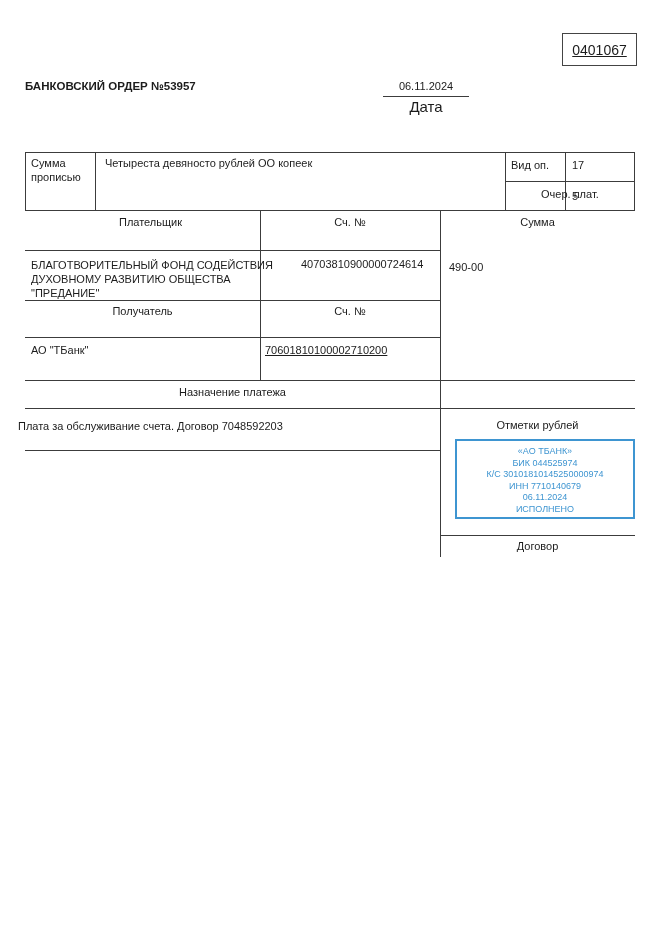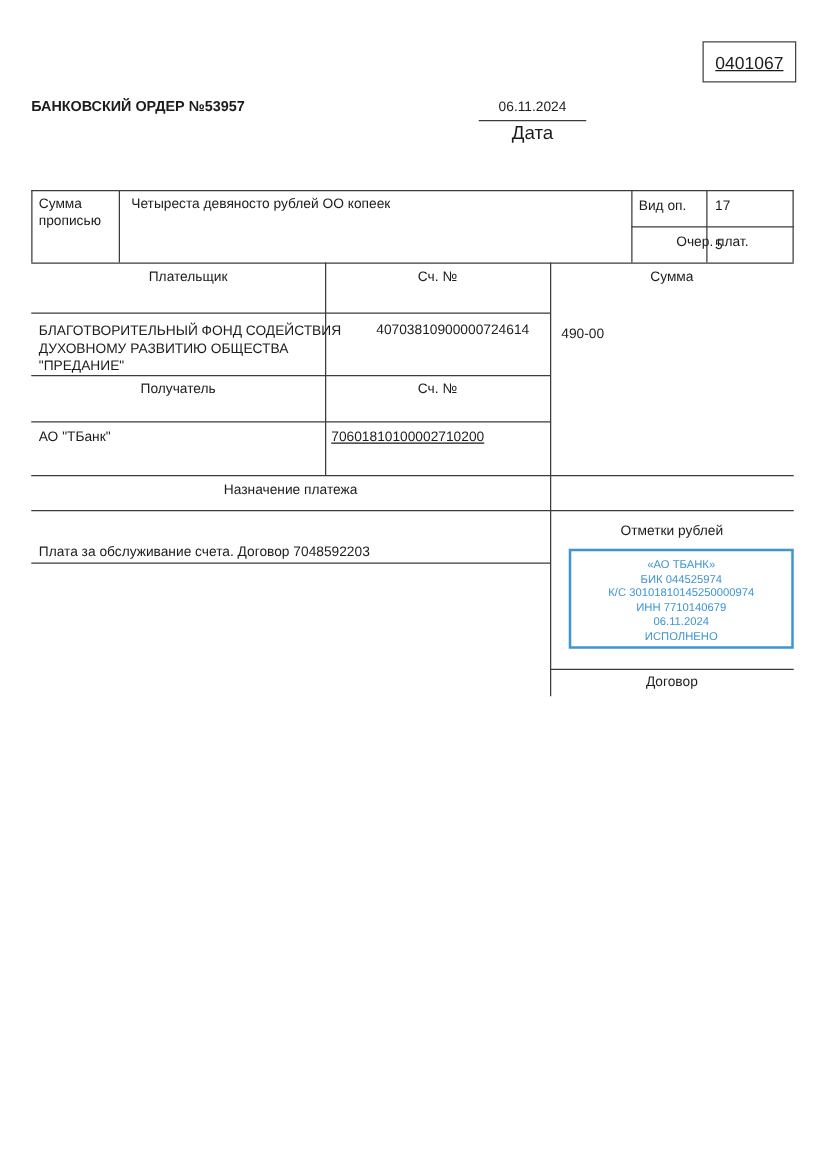--- a/index.html
+++ b/index.html
@@ -87,21 +87,21 @@
   <div class="txt" style="left:265px; top:258px;padding-left:36px;">40703810900000724614</div>
   <div class="txt" style="left:449px; top:261px;">490-00</div>
 
   <div class="txt center" style="left:25px; top:305px; width:235px;">Получатель</div>
   <div class="txt center" style="left:260px; top:305px; width:180px;">Сч. №</div>
 
   <div class="txt" style="left:31px; top:344px;">АО "ТБанк"</div>
   <div class="txt" style="left:265px; top:344px;text-decoration:underline;">70601810100002710200</div>
 
   <div class="txt center" style="left:25px; top:386px; width:415px;">Назначение платежа</div>
-  <div class="txt" style="left:31px; top:420px;margin-top:16px;">Плата за обслуживание счета. Договор 7048592203</div>
+  <div class="txt" style="left:18px; top:420px;">Плата за обслуживание счета. Договор 7048592203</div>
 
   <div class="txt center" style="left:440px; top:419px; width:195px;">Отметки рублей</div>
 
   <div class="stamp" style="color: rgb(62, 149, 209); border-color: rgb(62, 149, 209);">
     <div>«АО ТБАНК»</div>
     <div>БИК 044525974</div>
     <div>К/С 30101810145250000974</div>
     <div>ИНН 7710140679</div>
     <div>06.11.2024</div>
     <div>ИСПОЛНЕНО</div>

